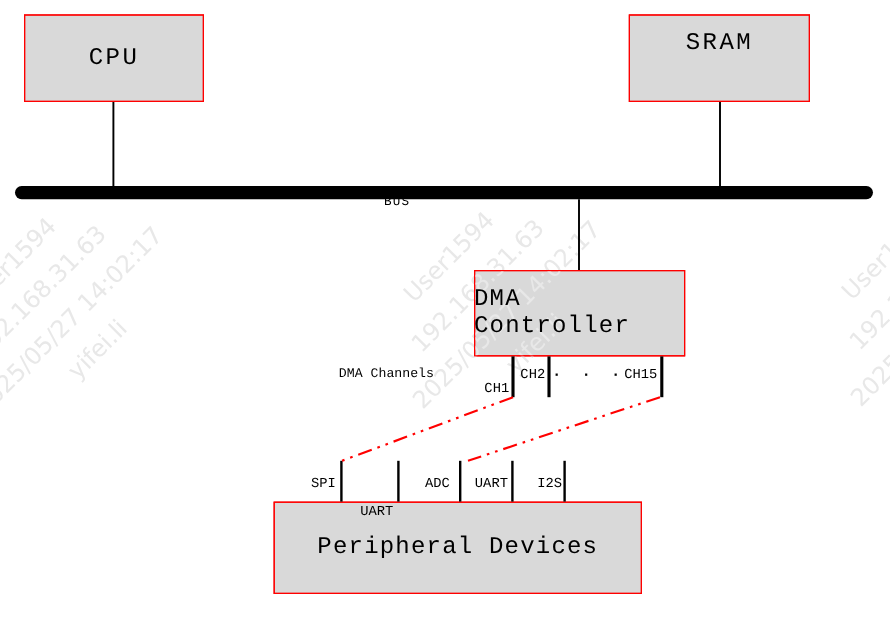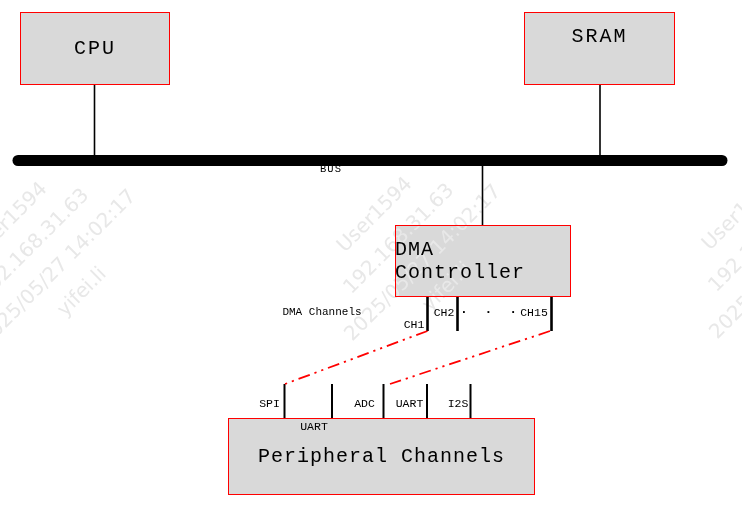--- a/index.html
+++ b/index.html
@@ -126,21 +126,21 @@
     <line x1="427" y1="384" x2="427" y2="418" stroke="#000000" stroke-width="2"></line>
     <line x1="470.5" y1="384" x2="470.5" y2="418" stroke="#000000" stroke-width="2"></line>
 
     <line x1="427.5" y1="331" x2="285" y2="384" stroke="#ff0000" stroke-width="1.8" stroke-dasharray="12 5 2.2 5 2.2 5"></line>
     <line x1="550" y1="331" x2="390" y2="384" stroke="#ff0000" stroke-width="1.8" stroke-dasharray="12 5 2.2 5 2.2 5"></line>
   </svg>
 
   <div class="node-label wide" style="left:20px;top:12px;width:150px;height:73px;">CPU</div>
   <div class="node-label wide" style="left:524px;top:0;width:151px;height:73px;">SRAM</div>
   <div class="node-label" style="left:395px;top:225px;width:176px;height:72px;">DMA Controller</div>
-  <div class="node-label" style="left:228px;top:418px;width:307px;height:77px;">Peripheral Channels</div>
+  <div class="node-label" style="left:228px;top:418px;width:307px;height:77px;">Peripheral Devices</div>
 
   <div class="small-label" style="left:300px;top:134px;width:62px;font-size:10.5px;letter-spacing:1px;margin-top:29px;">BUS</div>
 
   <div class="small-label" style="left:278px;top:306px;width:88px;font-size:11px;">DMA Channels</div>
   <div class="small-label" style="left:398px;top:318px;width:32px;">CH1</div>
   <div class="small-label" style="left:428px;top:306px;width:32px;">CH2</div>
   <div class="small-label dots" style="left:460px;top:305px;width:56px;">· · ·</div>
   <div class="small-label" style="left:515px;top:306px;width:38px;">CH15</div>
 
   <div class="small-label" style="left:252px;top:397px;width:35px;">SPI</div>

